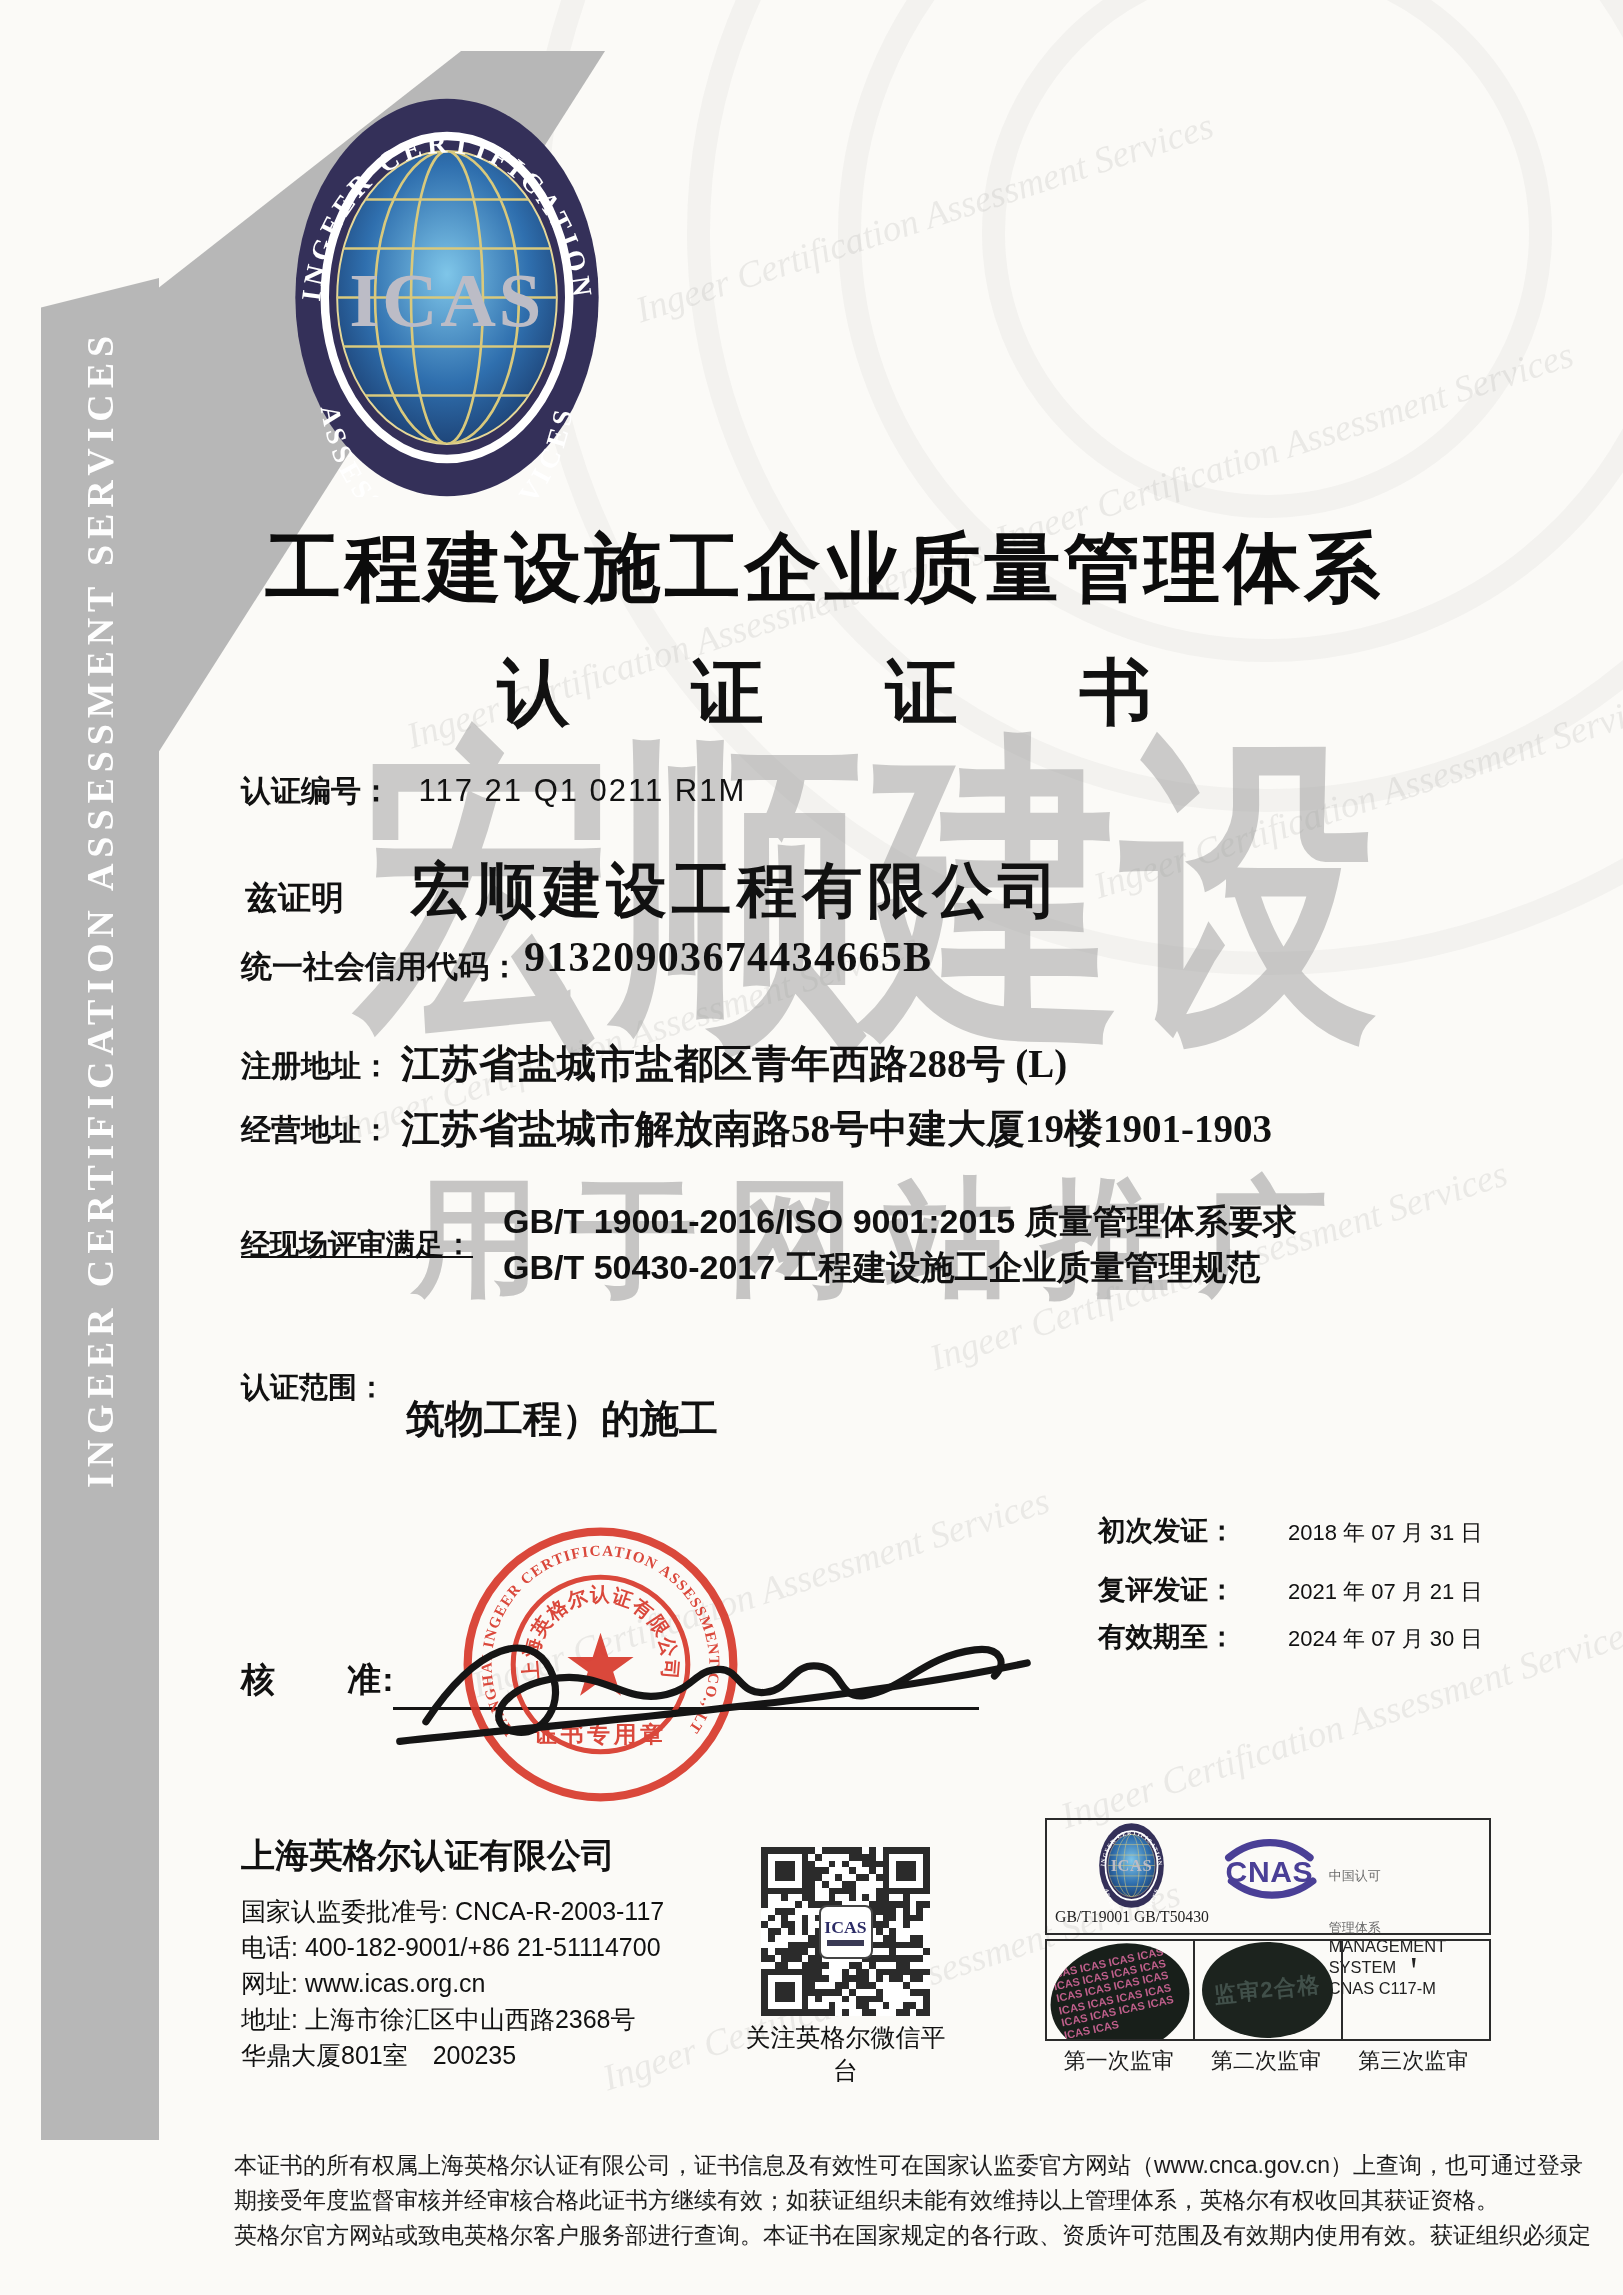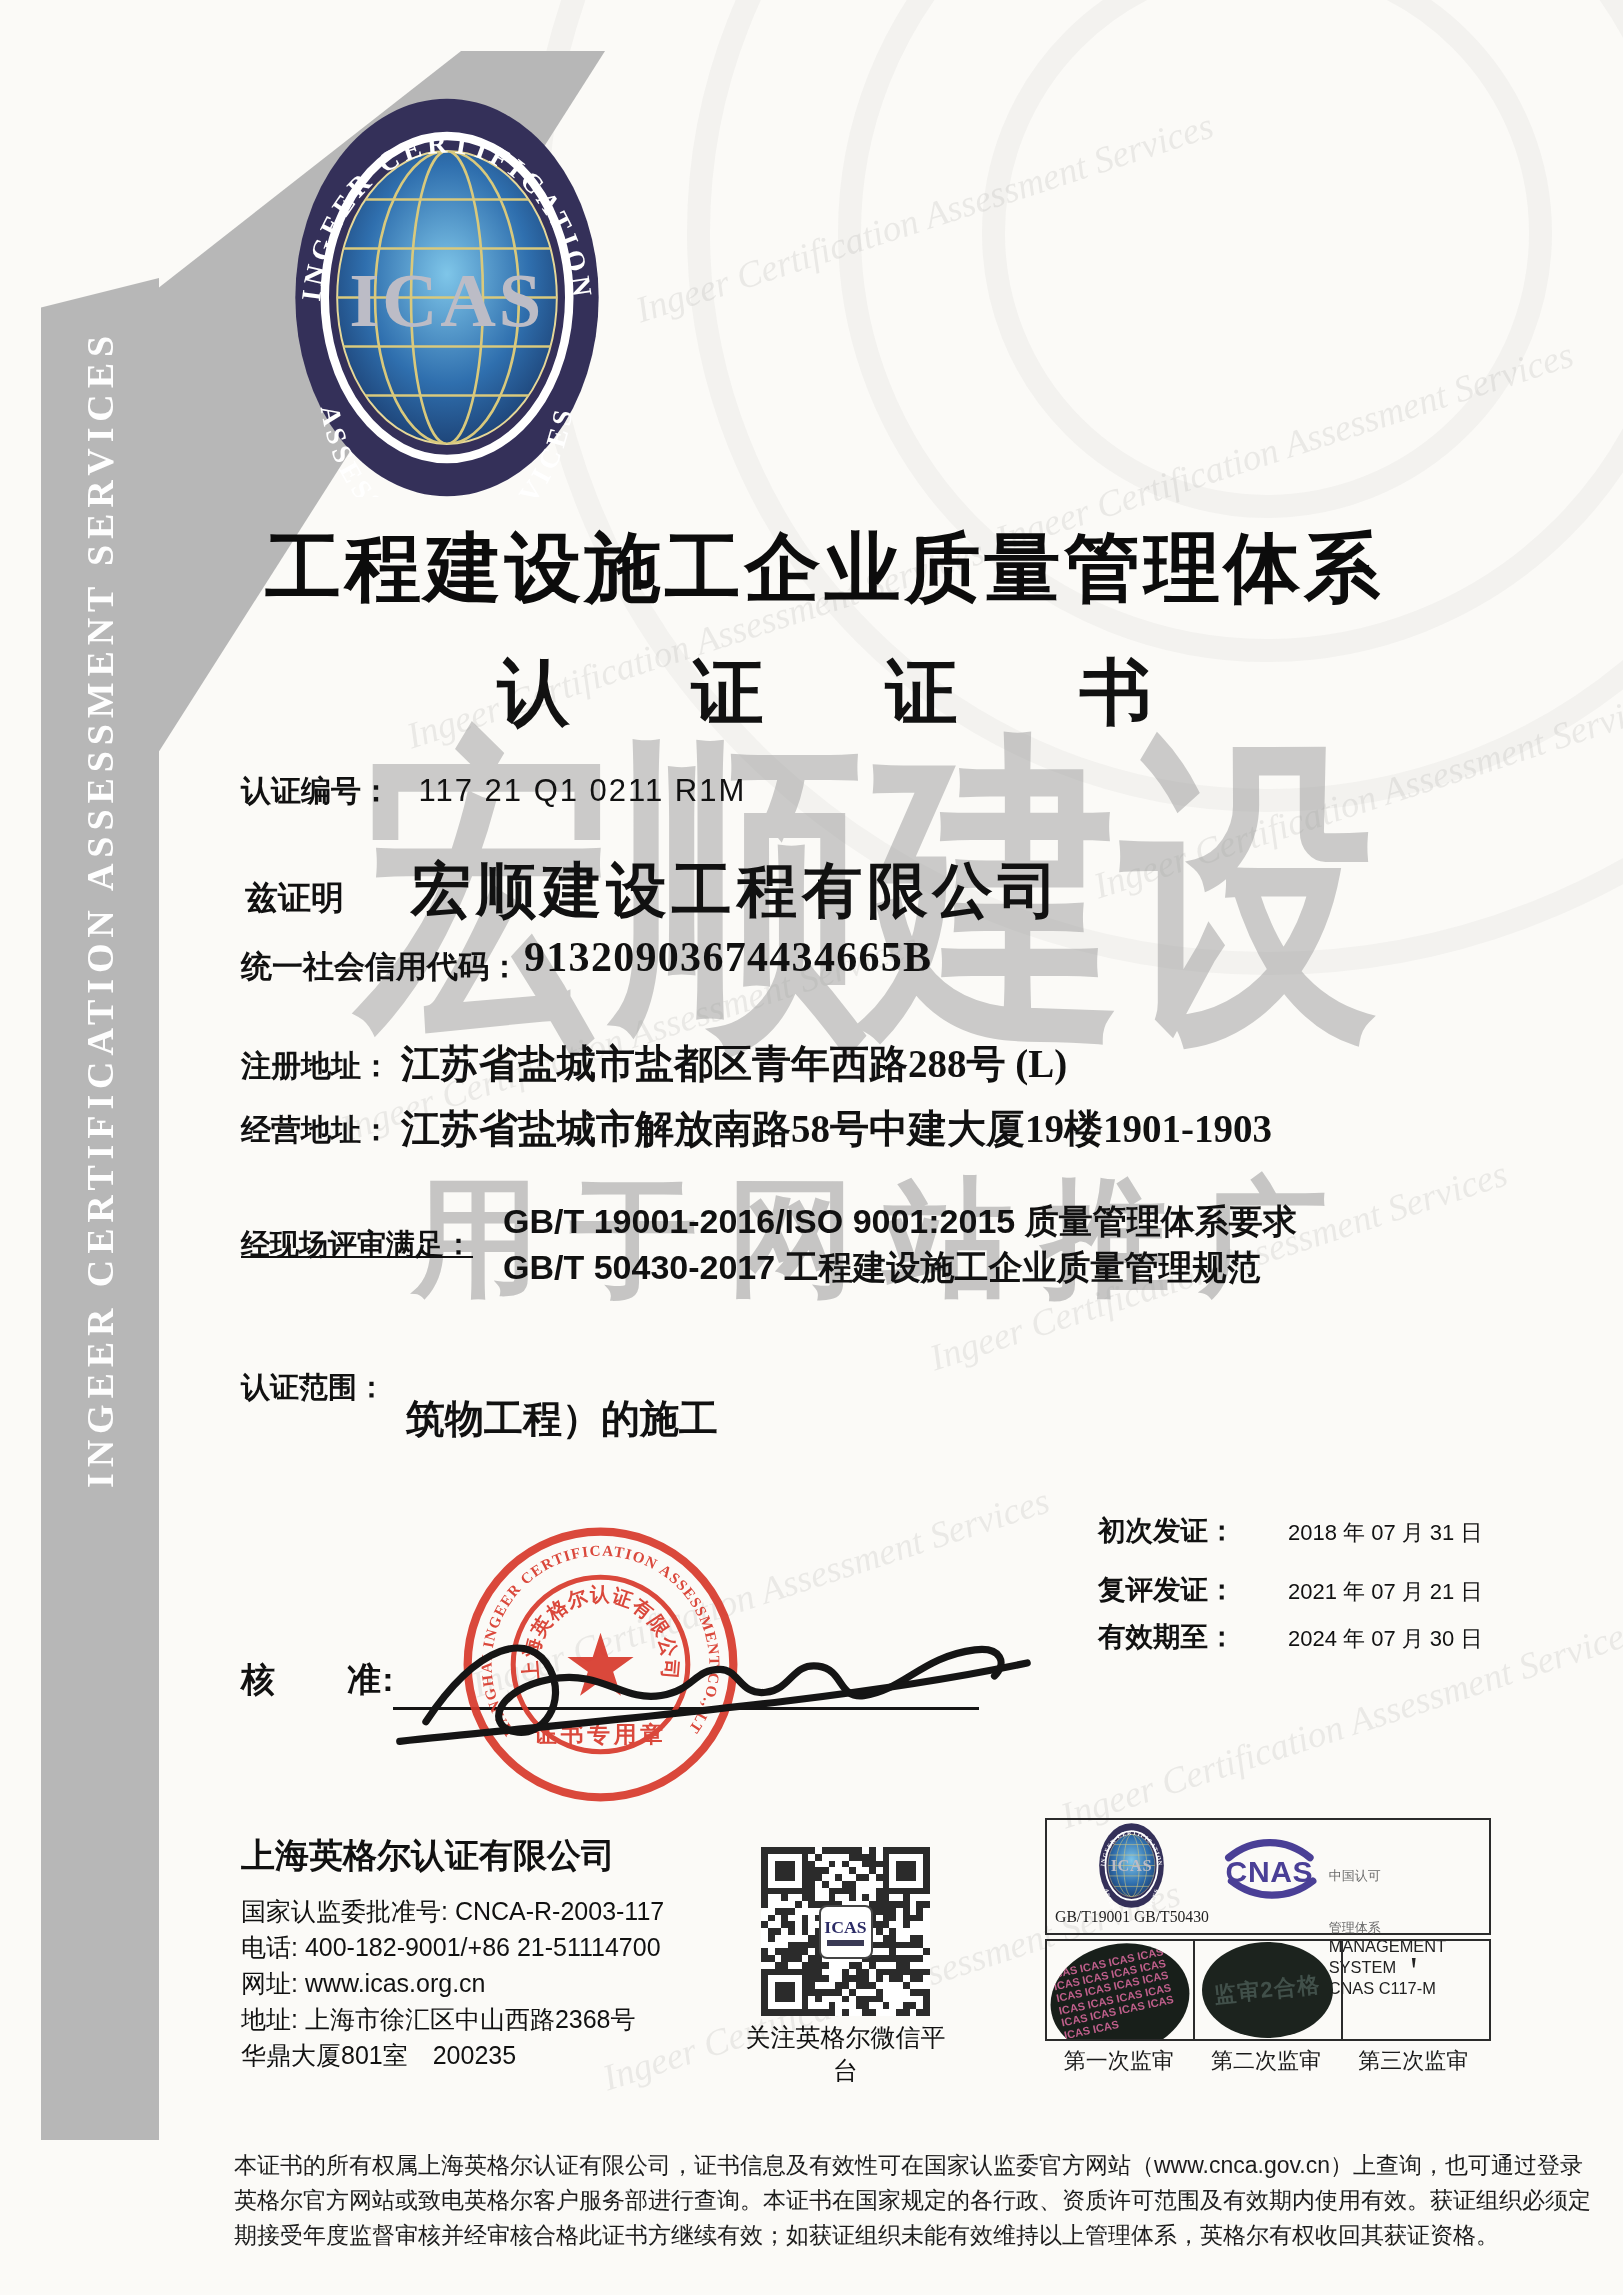--- a/index.html
+++ b/index.html
@@ -926,18 +926,18 @@
     </div>
   </div>
   <div class="abs surv-labels">
     <span>第一次监审</span>
     <span>第二次监审</span>
     <span>第三次监审</span>
   </div>
 
   <div class="abs footer">
     <div>本证书的所有权属上海英格尔认证有限公司，证书信息及有效性可在国家认监委官方网站（www.cnca.gov.cn）上查询，也可通过登录</div>
+    <div>期接受年度监督审核并经审核合格此证书方继续有效；如获证组织未能有效维持以上管理体系，英格尔有权收回其获证资格。</div>
     <div>英格尔官方网站或致电英格尔客户服务部进行查询。本证书在国家规定的各行政、资质许可范围及有效期内使用有效。获证组织必须定</div>
-    <div>期接受年度监督审核并经审核合格此证书方继续有效；如获证组织未能有效维持以上管理体系，英格尔有权收回其获证资格。</div>
   </div>
 
 </div>
 
 
 </body></html>

